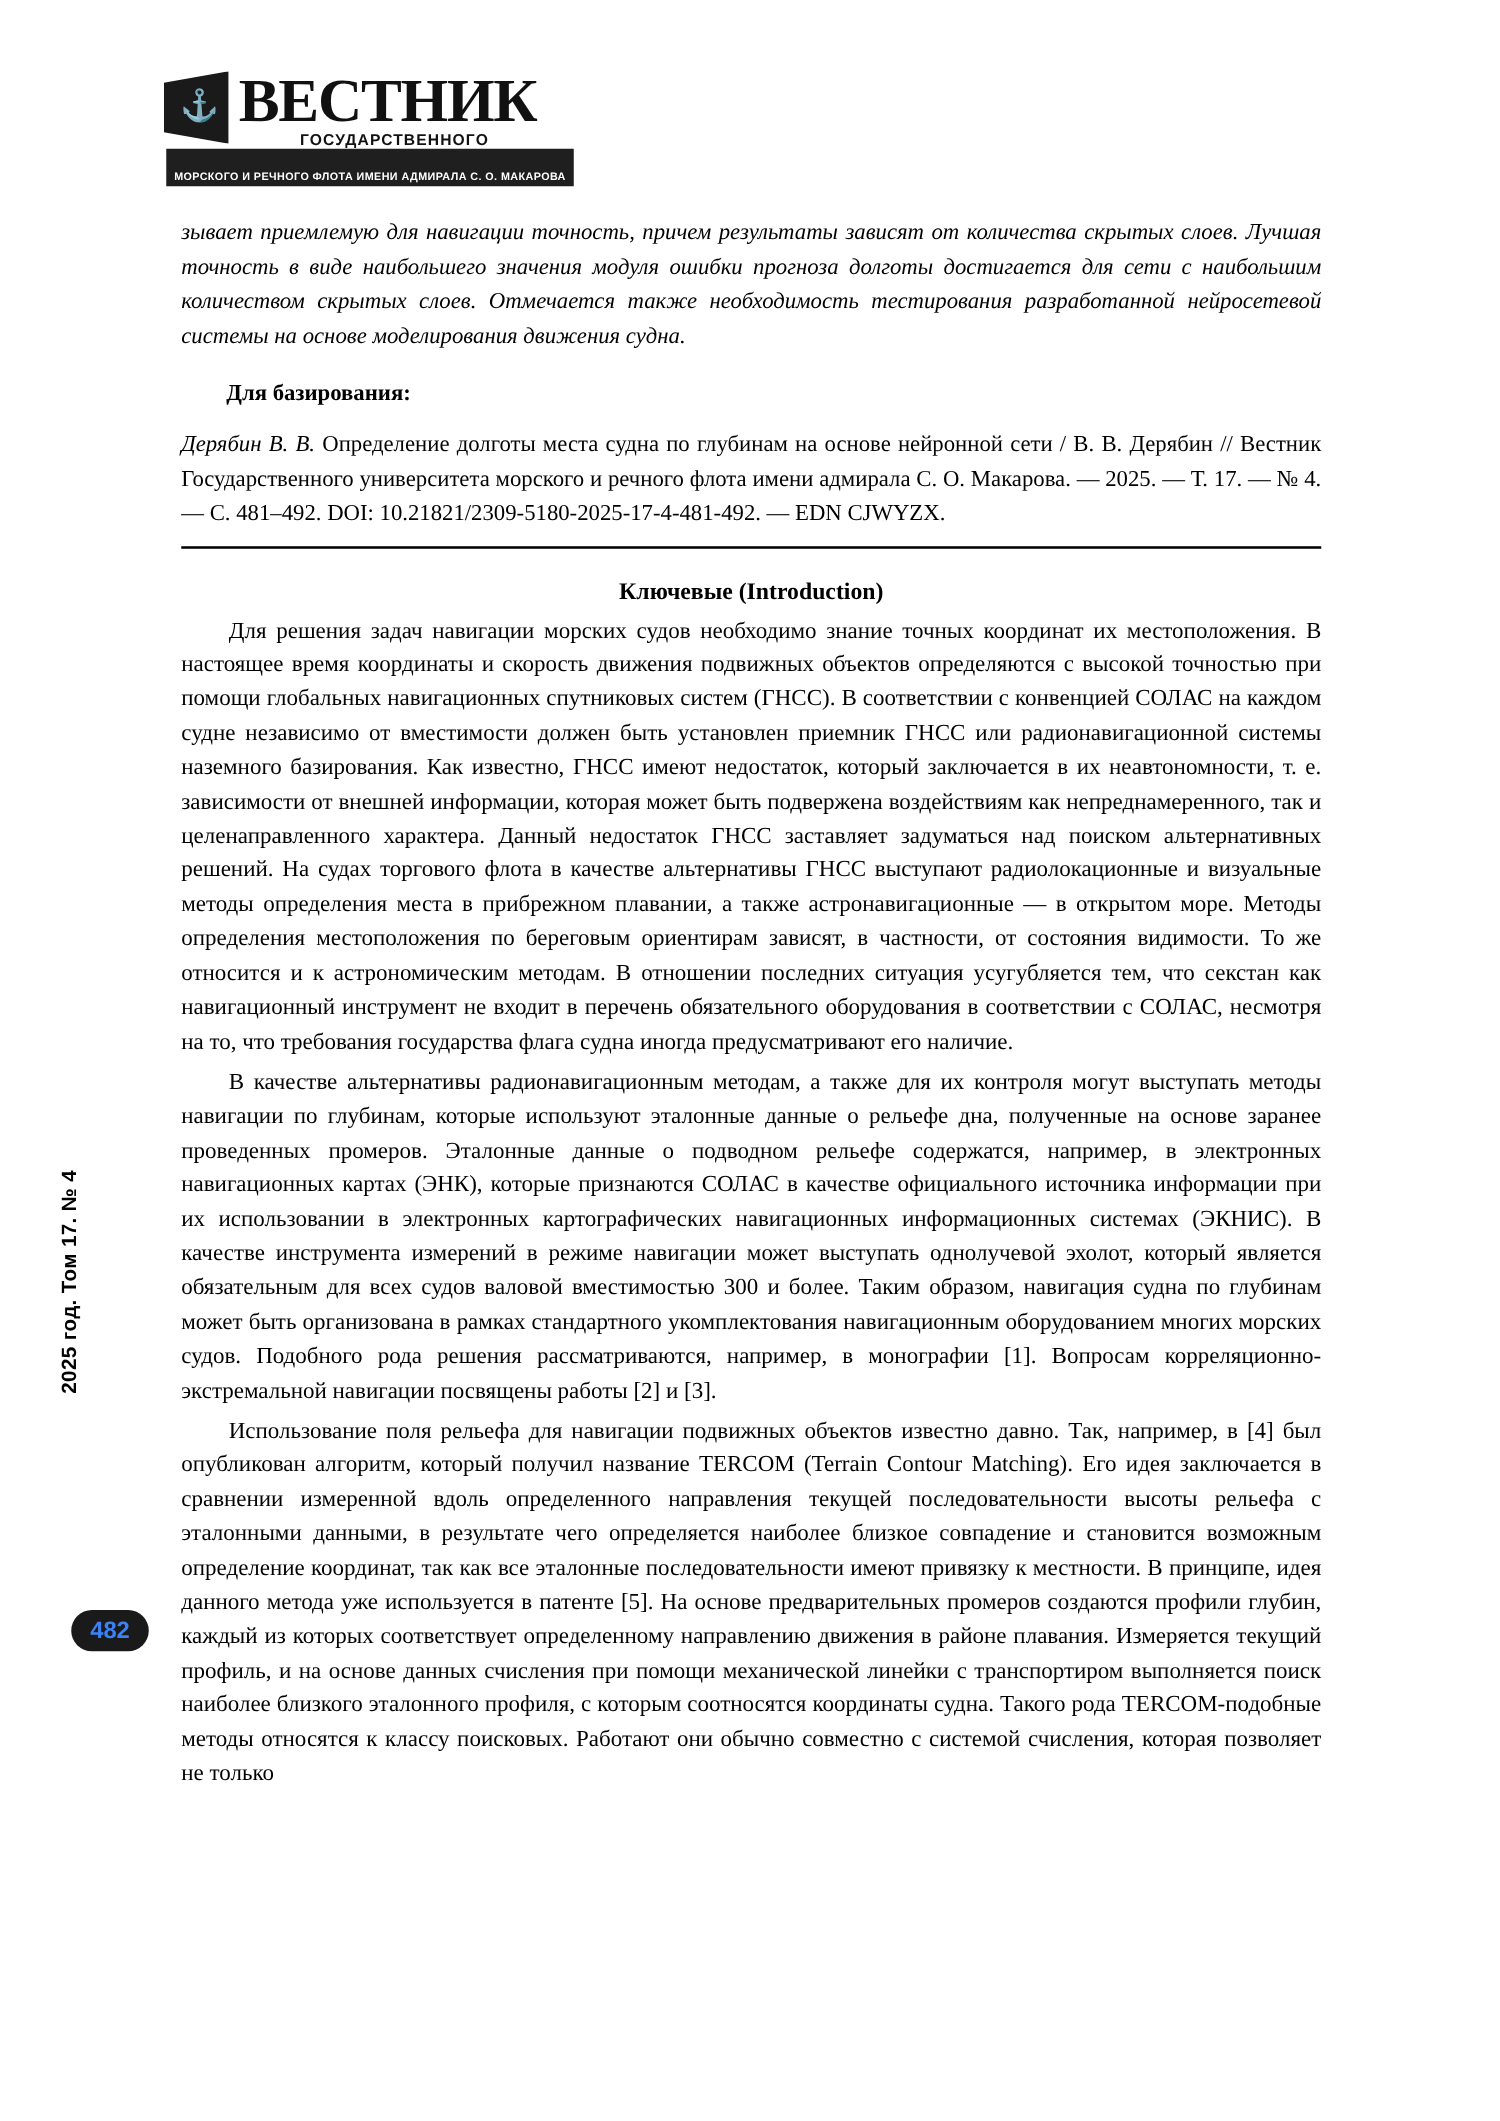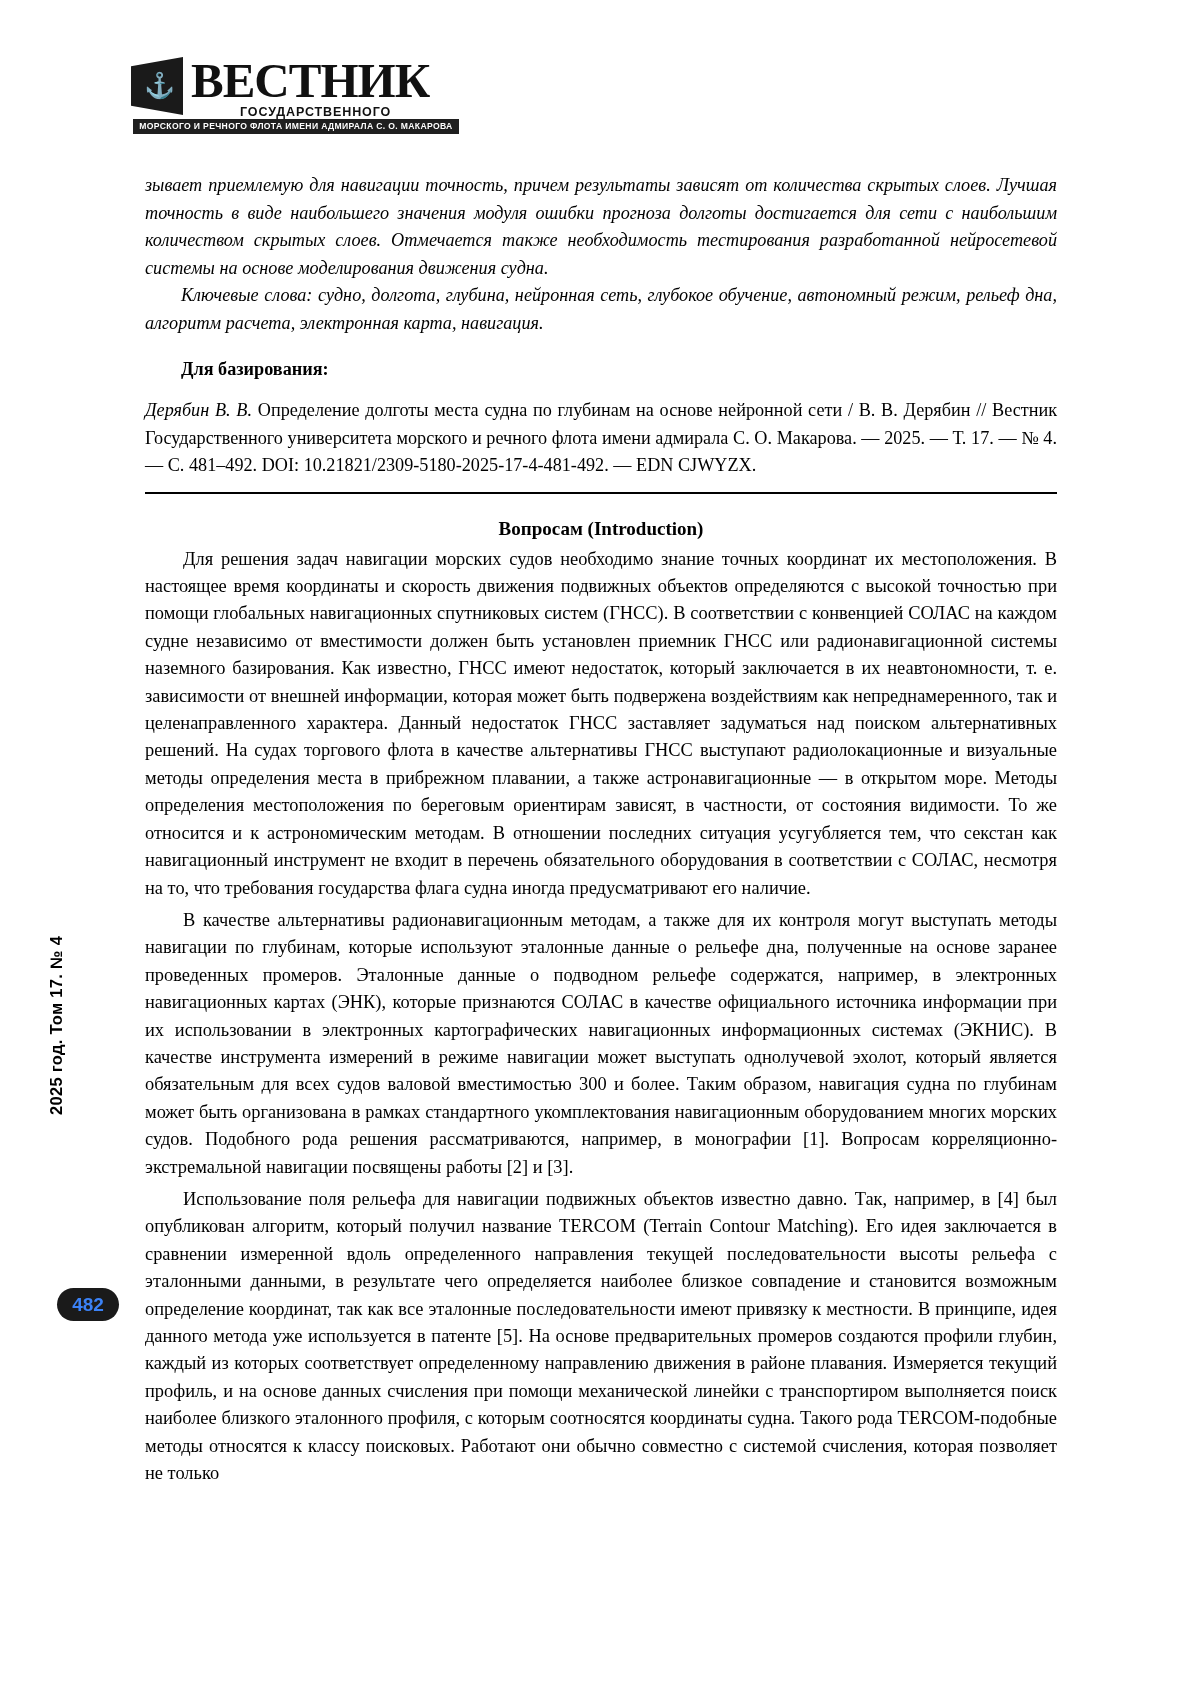--- a/index.html
+++ b/index.html
@@ -72,21 +72,21 @@
     position: absolute;
     left: 2px;
     top: 64px;
     width: 326px;
     font-family: "Liberation Sans", sans-serif;
     font-size: 8.6px;
     font-weight: bold;
     letter-spacing: 0.35px;
     color: #ffffff;
     background: #1f1f1f;
-    padding: 2px 4px 3px 4px;
+    padding: 17px 4px 3px 4px;
     box-sizing: border-box;
     text-align: center;
   }
   .mast-band {
     position: absolute;
     left: 44px;
     top: 44px;
     width: 286px;
     height: 20px;
     background: #2b2b2b;
@@ -197,28 +197,27 @@
     <div class="mast-sub2">МОРСКОГО И РЕЧНОГО ФЛОТА ИМЕНИ АДМИРАЛА С. О. МАКАРОВА</div>
   </div>
 
   <div class="side-vert">2025 год. Том 17. № 4</div>
   <div class="page-num">482</div>
 
   <div class="content">
 
     <div class="abstract">
       <p>зывает приемлемую для навигации точность, причем результаты зависят от количества скрытых слоев. Лучшая точность в виде наибольшего значения модуля ошибки прогноза долготы достигается для сети с наибольшим количеством скрытых слоев. Отмечается также необходимость тестирования разработанной нейросетевой системы на основе моделирования движения судна.</p>
-      <p class="indent" style="margin-top:0;">Ключевые слова: судно, долгота, глубина, нейронная сеть, глубокое обучение, автономный режим, рельеф дна, алгоритм расчета, электронная карта, навигация.</p>
     </div>
 
     <p class="cite-head">Для базирования:</p>
     <p class="cite-body"><span class="it">Дерябин В. В.</span><span> Определение долготы места судна по глубинам на основе нейронной сети / В. В. Дерябин // Вестник Государственного университета морского и речного флота имени адмирала С. О. Макарова. — 2025. — Т. 17. — № 4. — С. 481–492. DOI: 10.21821/2309-5180-2025-17-4-481-492. — EDN CJWYZX.</span></p>
 
     <div class="rule"></div>
 
-    <p class="sec-title">Вопросам (Introduction)</p>
+    <p class="sec-title">Ключевые (Introduction)</p>
 
     <p class="body-par">Для решения задач навигации морских судов необходимо знание точных координат их местоположения. В настоящее время координаты и скорость движения подвижных объектов определяются с высокой точностью при помощи глобальных навигационных спутниковых систем (ГНСС). В соответствии с конвенцией СОЛАС на каждом судне независимо от вместимости должен быть установлен приемник ГНСС или радионавигационной системы наземного базирования. Как известно, ГНСС имеют недостаток, который заключается в их неавтономности, т. е. зависимости от внешней информации, которая может быть подвержена воздействиям как непреднамеренного, так и целенаправленного характера. Данный недостаток ГНСС заставляет задуматься над поиском альтернативных решений. На судах торгового флота в качестве альтернативы ГНСС выступают радиолокационные и визуальные методы определения места в прибрежном плавании, а также астронавигационные — в открытом море. Методы определения местоположения по береговым ориентирам зависят, в частности, от состояния видимости. То же относится и к астрономическим методам. В отношении последних ситуация усугубляется тем, что секстан как навигационный инструмент не входит в перечень обязательного оборудования в соответствии с СОЛАС, несмотря на то, что требования государства флага судна иногда предусматривают его наличие.</p>
     <p class="body-par">В качестве альтернативы радионавигационным методам, а также для их контроля могут выступать методы навигации по глубинам, которые используют эталонные данные о рельефе дна, полученные на основе заранее проведенных промеров. Эталонные данные о подводном рельефе содержатся, например, в электронных навигационных картах (ЭНК), которые признаются СОЛАС в качестве официального источника информации при их использовании в электронных картографических навигационных информационных системах (ЭКНИС). В качестве инструмента измерений в режиме навигации может выступать однолучевой эхолот, который является обязательным для всех судов валовой вместимостью 300 и более. Таким образом, навигация судна по глубинам может быть организована в рамках стандартного укомплектования навигационным оборудованием многих морских судов. Подобного рода решения рассматриваются, например, в монографии [1]. Вопросам корреляционно-экстремальной навигации посвящены работы [2] и [3].</p>
     <p class="body-par">Использование поля рельефа для навигации подвижных объектов известно давно. Так, например, в [4] был опубликован алгоритм, который получил название TERCOM (Terrain Contour Matching). Его идея заключается в сравнении измеренной вдоль определенного направления текущей последовательности высоты рельефа с эталонными данными, в результате чего определяется наиболее близкое совпадение и становится возможным определение координат, так как все эталонные последовательности имеют привязку к местности. В принципе, идея данного метода уже используется в патенте [5]. На основе предварительных промеров создаются профили глубин, каждый из которых соответствует определенному направлению движения в районе плавания. Измеряется текущий профиль, и на основе данных счисления при помощи механической линейки с транспортиром выполняется поиск наиболее близкого эталонного профиля, с которым соотносятся координаты судна. Такого рода TERCOM-подобные методы относятся к классу поисковых. Работают они обычно совместно с системой счисления, которая позволяет не только</p>
 
   </div>
 </div>
 
 </body></html>

